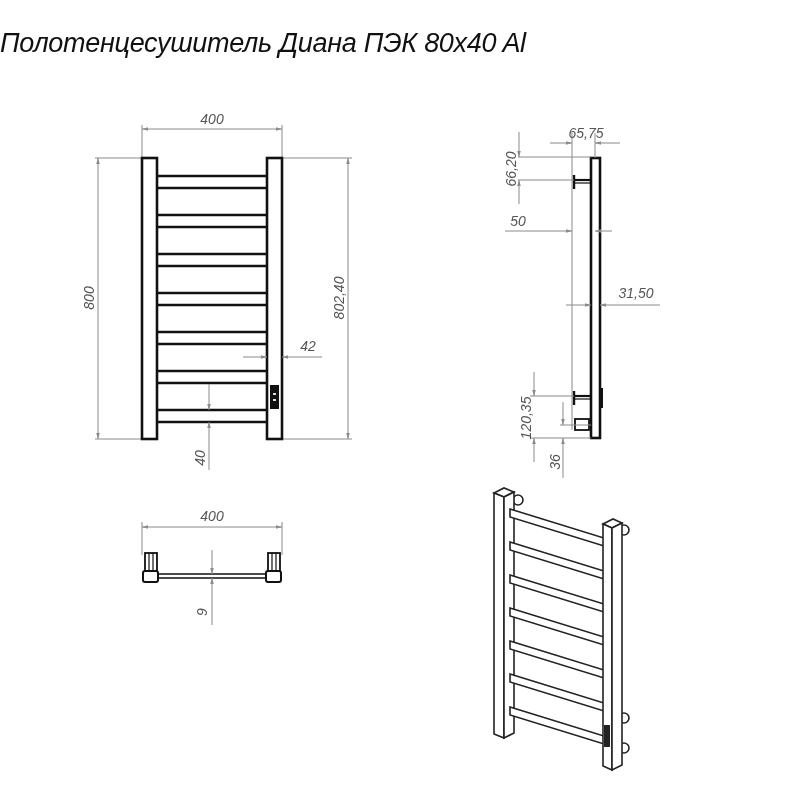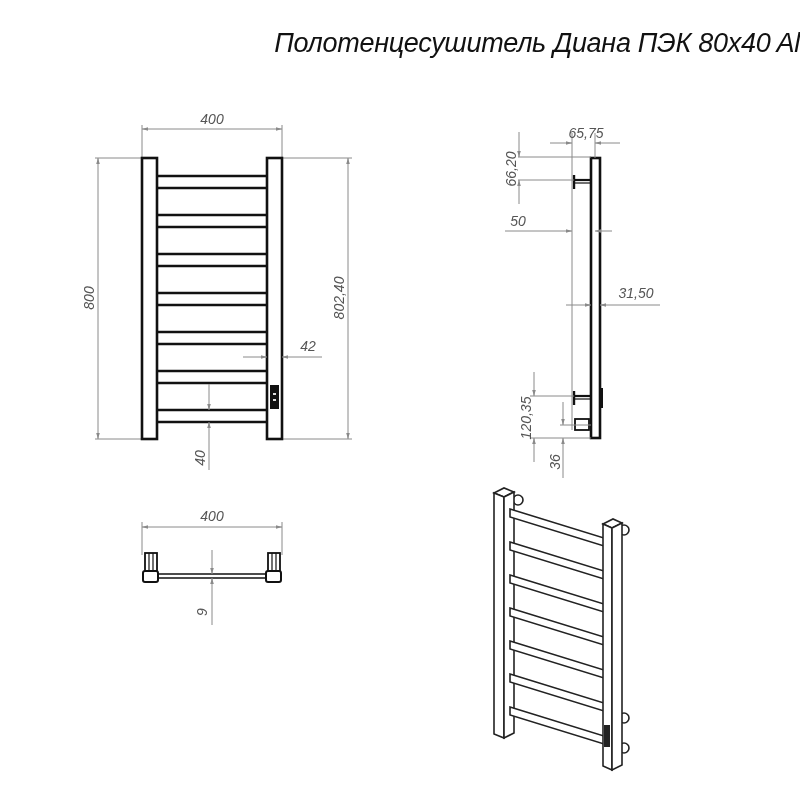--- a/index.html
+++ b/index.html
@@ -1,17 +1,17 @@
 <!DOCTYPE html>
 <html><head>
 <meta charset="utf-8">
 <style>
   html, body { margin:0; padding:0; background:#ffffff; }
   body { width:800px; height:800px; position:relative; overflow:hidden; font-family:"Liberation Sans", sans-serif; }
-  #title { position:absolute; left:0; top:28px; width:800px; text-align:right; font-size:27px; font-style:italic; color:#111; letter-spacing:-0.3px; }
+  #title { position:absolute; left:0; top:28px; width:800px; text-align:left; font-size:27px; font-style:italic; color:#111; letter-spacing:-0.3px; }
   svg { position:absolute; left:0; top:0; }
   .dim-text { font-family:"Liberation Sans", sans-serif; font-style:italic; font-size:14px; fill:#555; }
   .dimline { stroke:#8a8a8a; stroke-width:1; fill:none; }
   .thick { stroke:#111; stroke-width:2.6; fill:#fff; }
   .rung { stroke:#111; stroke-width:2.6; }
   .iso { stroke:#222; stroke-width:1.6; fill:#fff; }
 </style>
 </head>
 <body>
 

